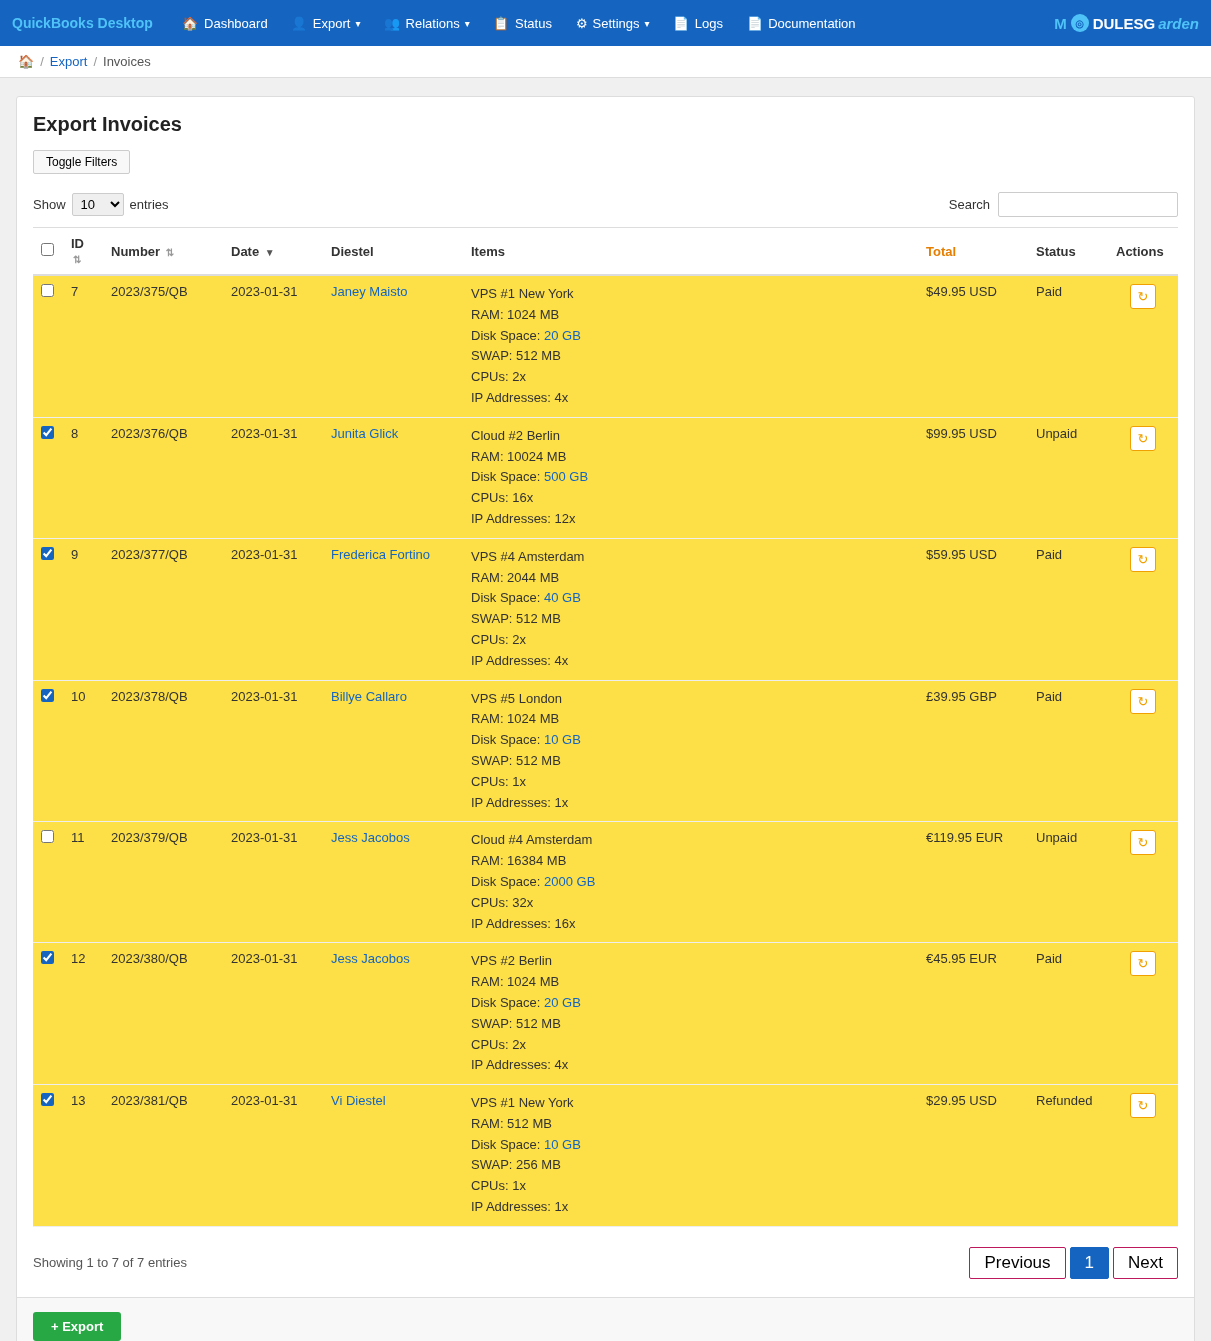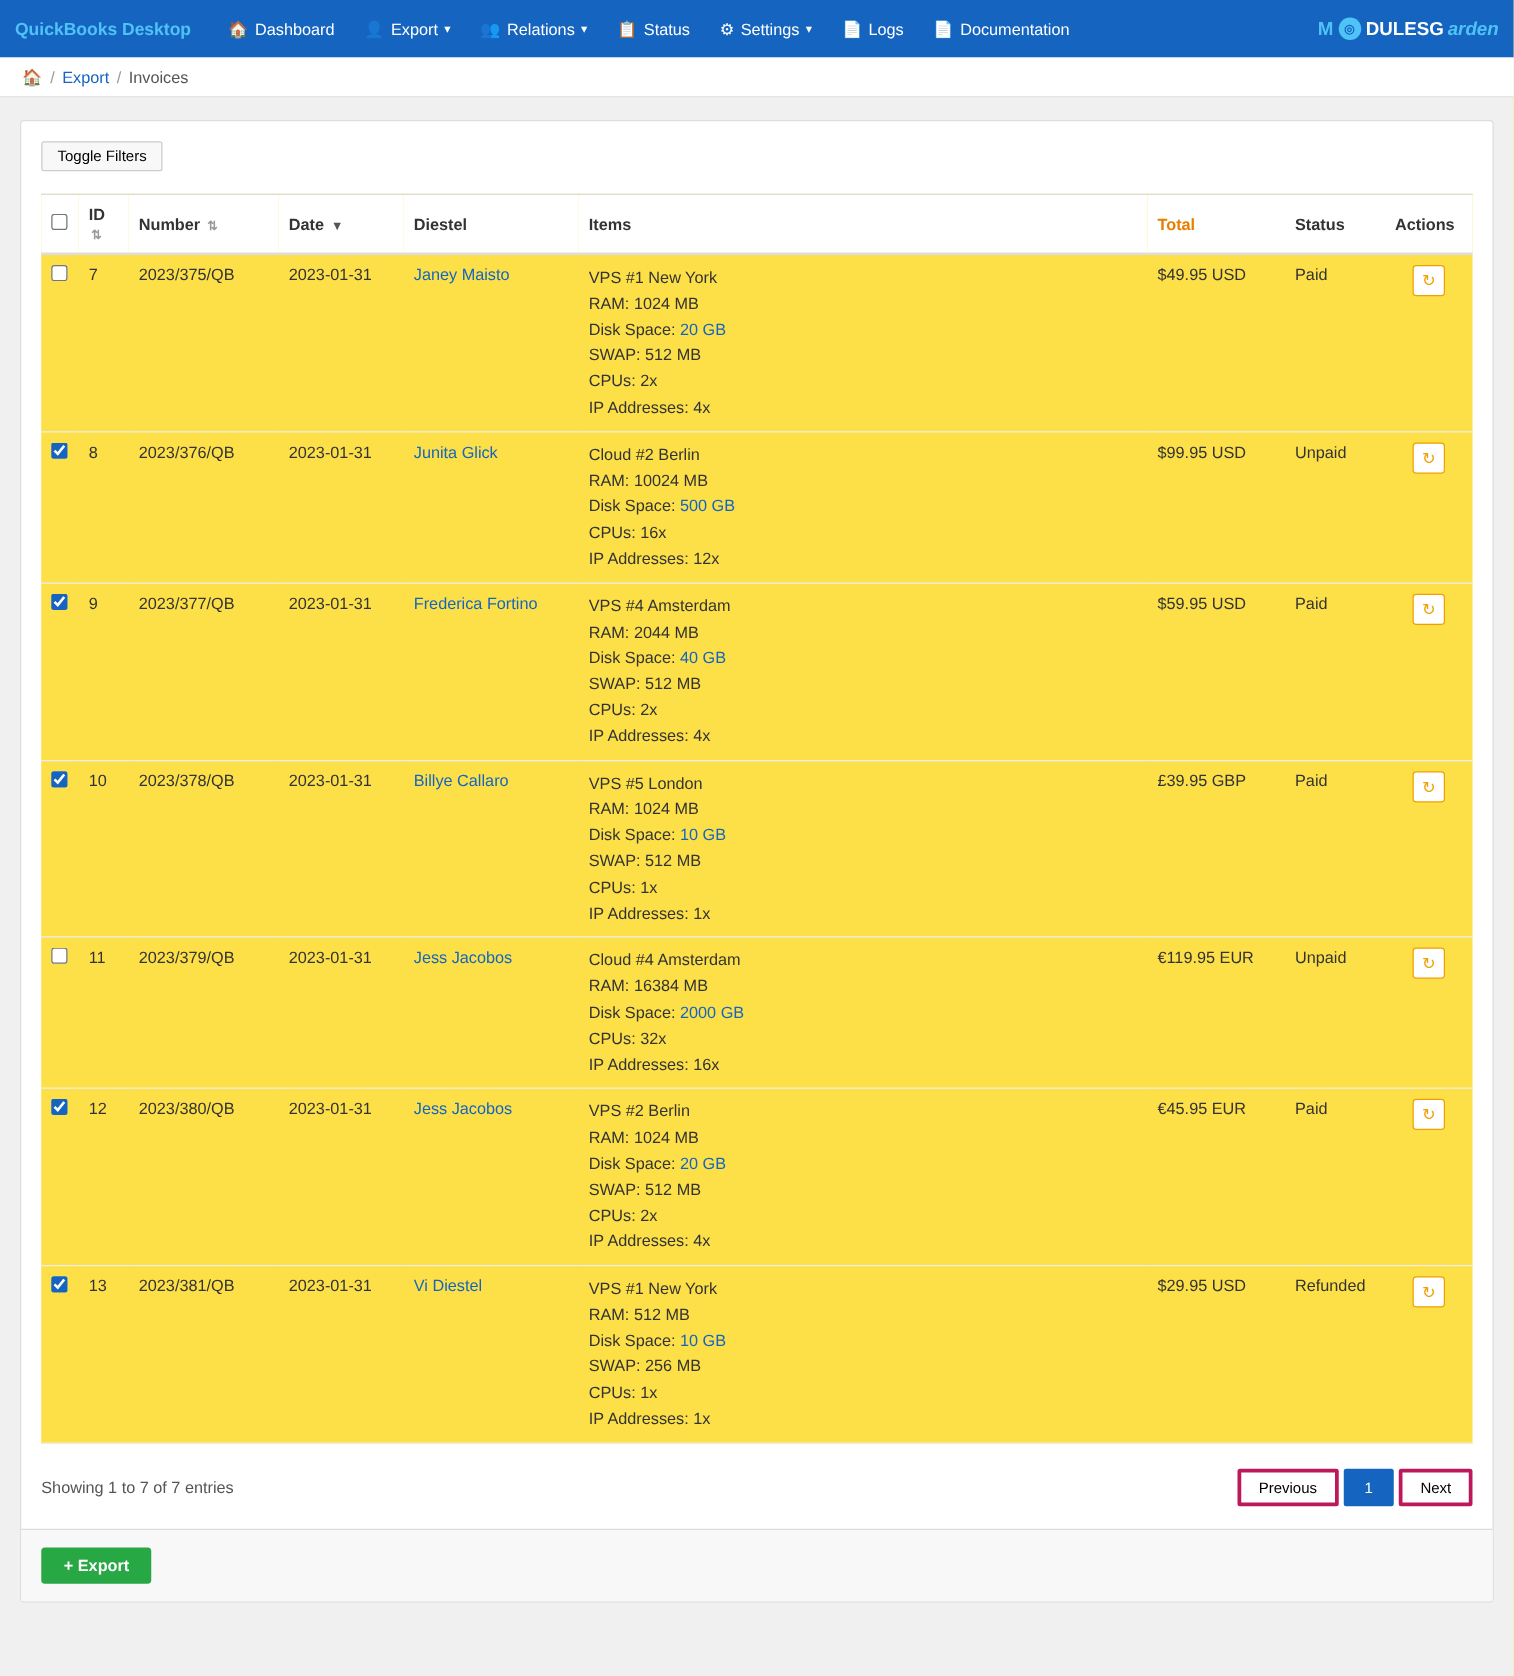--- a/index.html
+++ b/index.html
@@ -162,25 +162,25 @@
       justify-content: space-between;
       padding: 12px 0 10px 0;
       font-size: 13px;
       color: #555;
     }
     .pagination {
       display: flex;
       gap: 4px;
     }
     .page-btn {
-      border: 3px solid #be185d;
+      border: 1px solid #be185d;
       background: #fff;
       padding: 5px 14px;
       cursor: pointer;
-      font-size: 12px;
+      font-size: 17px;
       border-radius: 2px;
     }
     .page-btn.active {
       background: #1565c0;
       color: #fff;
       border-color: #1565c0;
     }
 
     
     .export-bar {
@@ -258,23 +258,40 @@
   <span style="cursor:pointer;">🏠</span>
   <span class="breadcrumb-sep">/</span>
   <a href="#">Export</a>
   <span class="breadcrumb-sep">/</span>
   <span>Invoices</span>
 </div>
 
 <div class="main-content">
   <div class="content-card">
     <div class="content-inner">
+      <h1 class="page-title">Export Invoices</h1>
       <button class="toggle-filters-btn">Toggle Filters</button>
 
       
+      <div class="table-controls">
+        <div class="show-entries">
+          <span>Show</span>
+          <select>
+            <option>10</option>
+            <option>25</option>
+            <option>50</option>
+            <option>100</option>
+          </select>
+          <span>entries</span>
+        </div>
+        <div class="search-box">
+          <span>Search</span>
+          <input type="text" style="">
+        </div>
+      </div>
 
       
       <table class="invoice-table">
         <thead>
           <tr>
             <th class="checkbox-col">
               <input type="checkbox" style="">
             </th>
             <th class="id-col sortable">ID <span class="sort-icon">⇅</span></th>
             <th class="number-col sortable">Number <span class="sort-icon">⇅</span></th>

